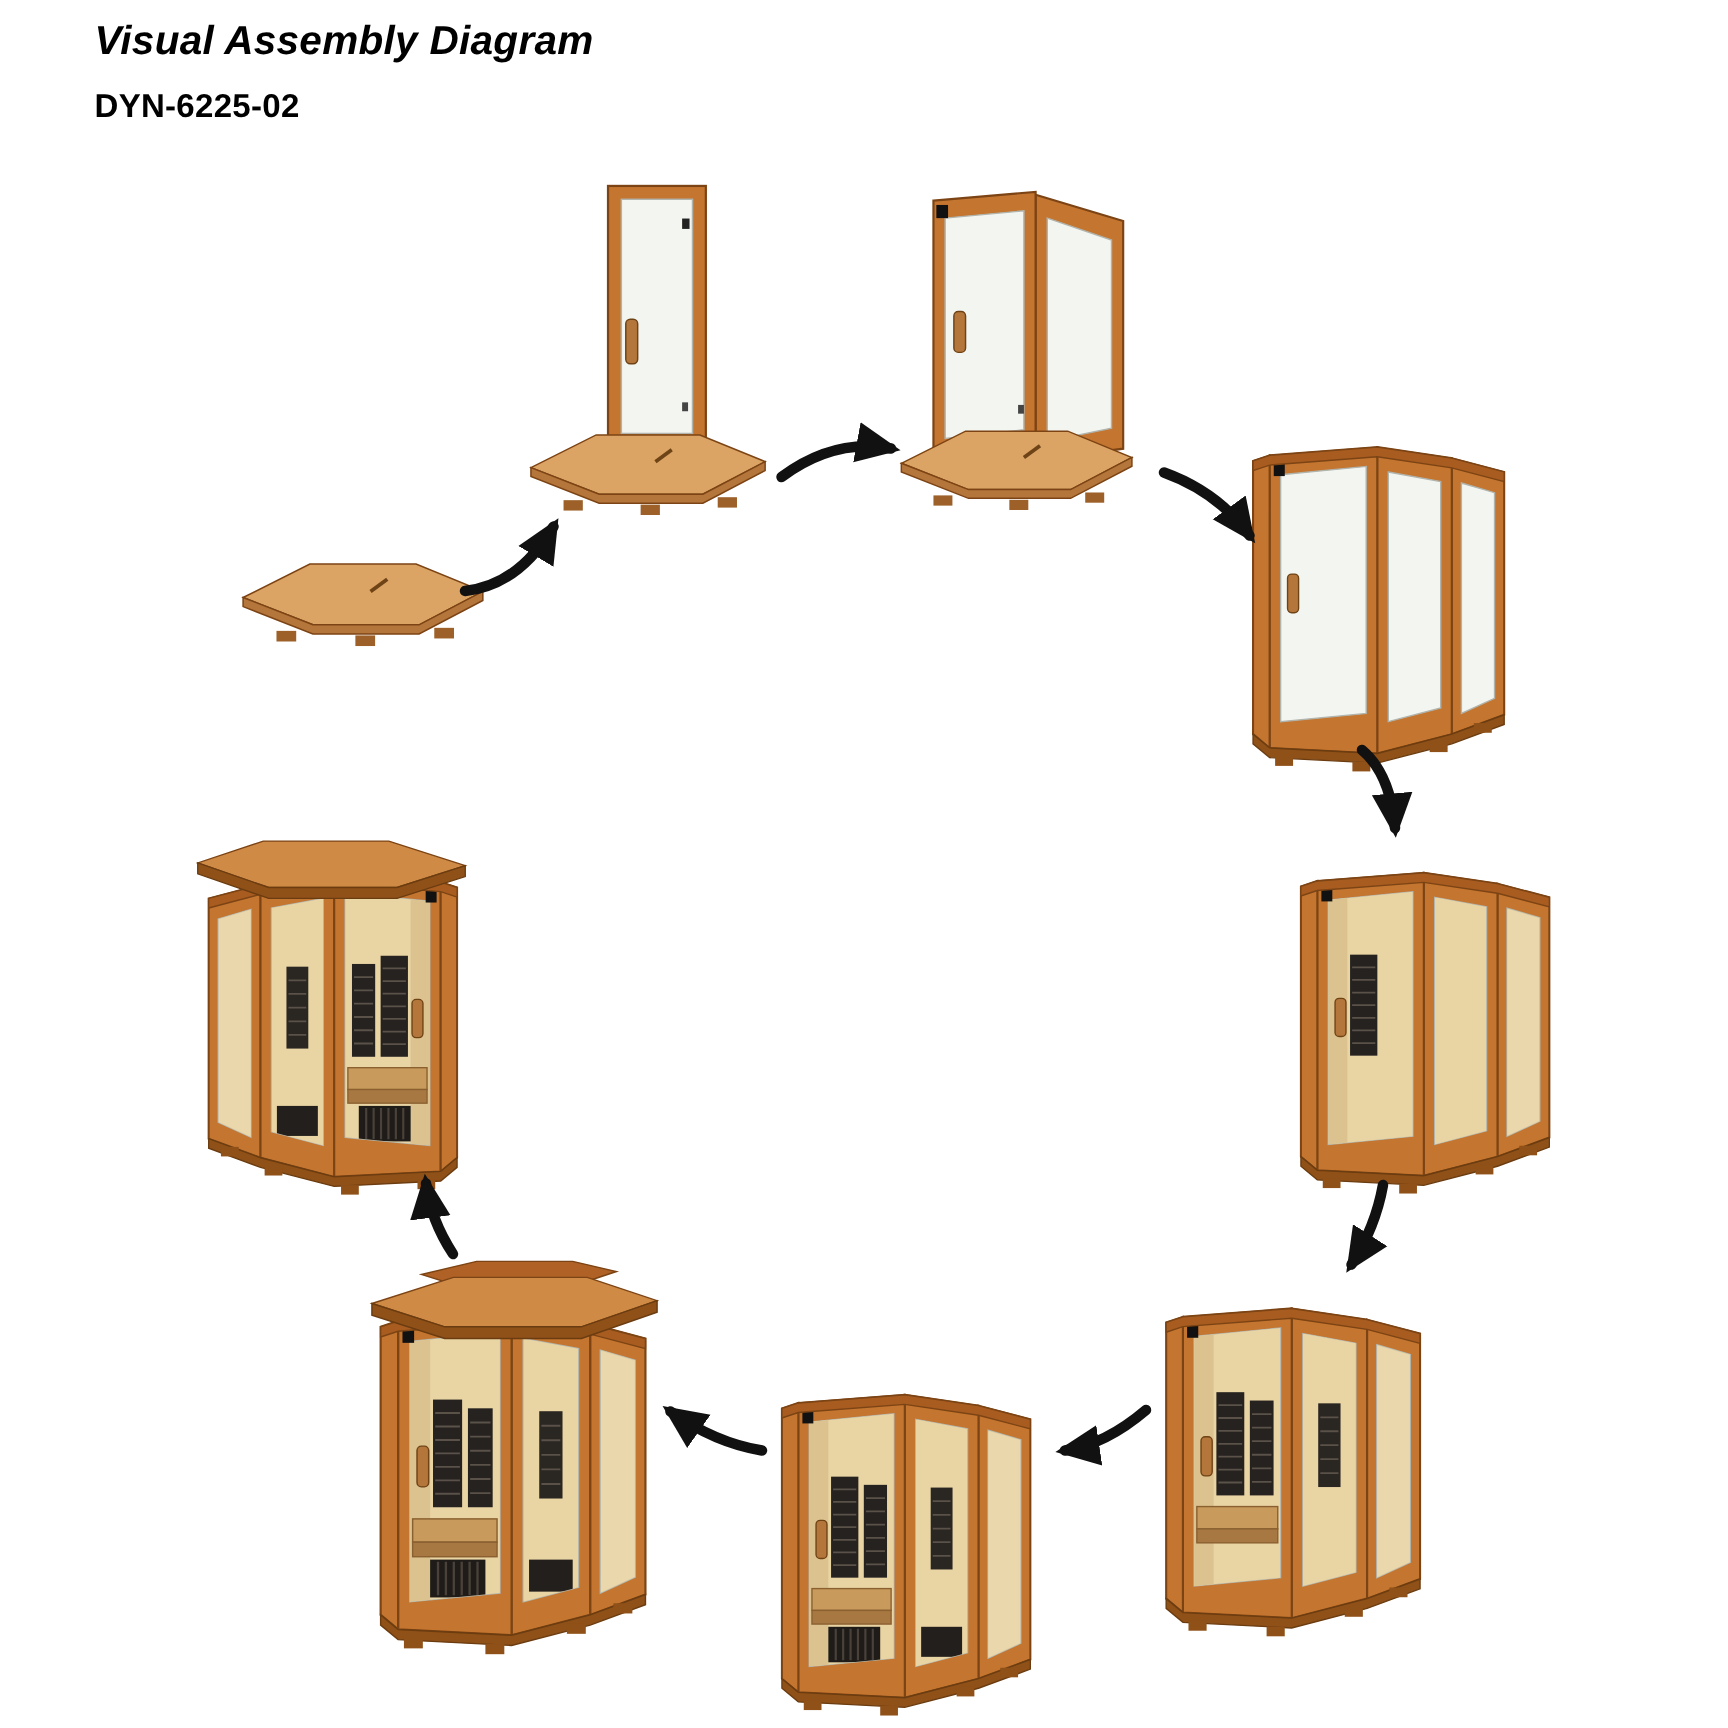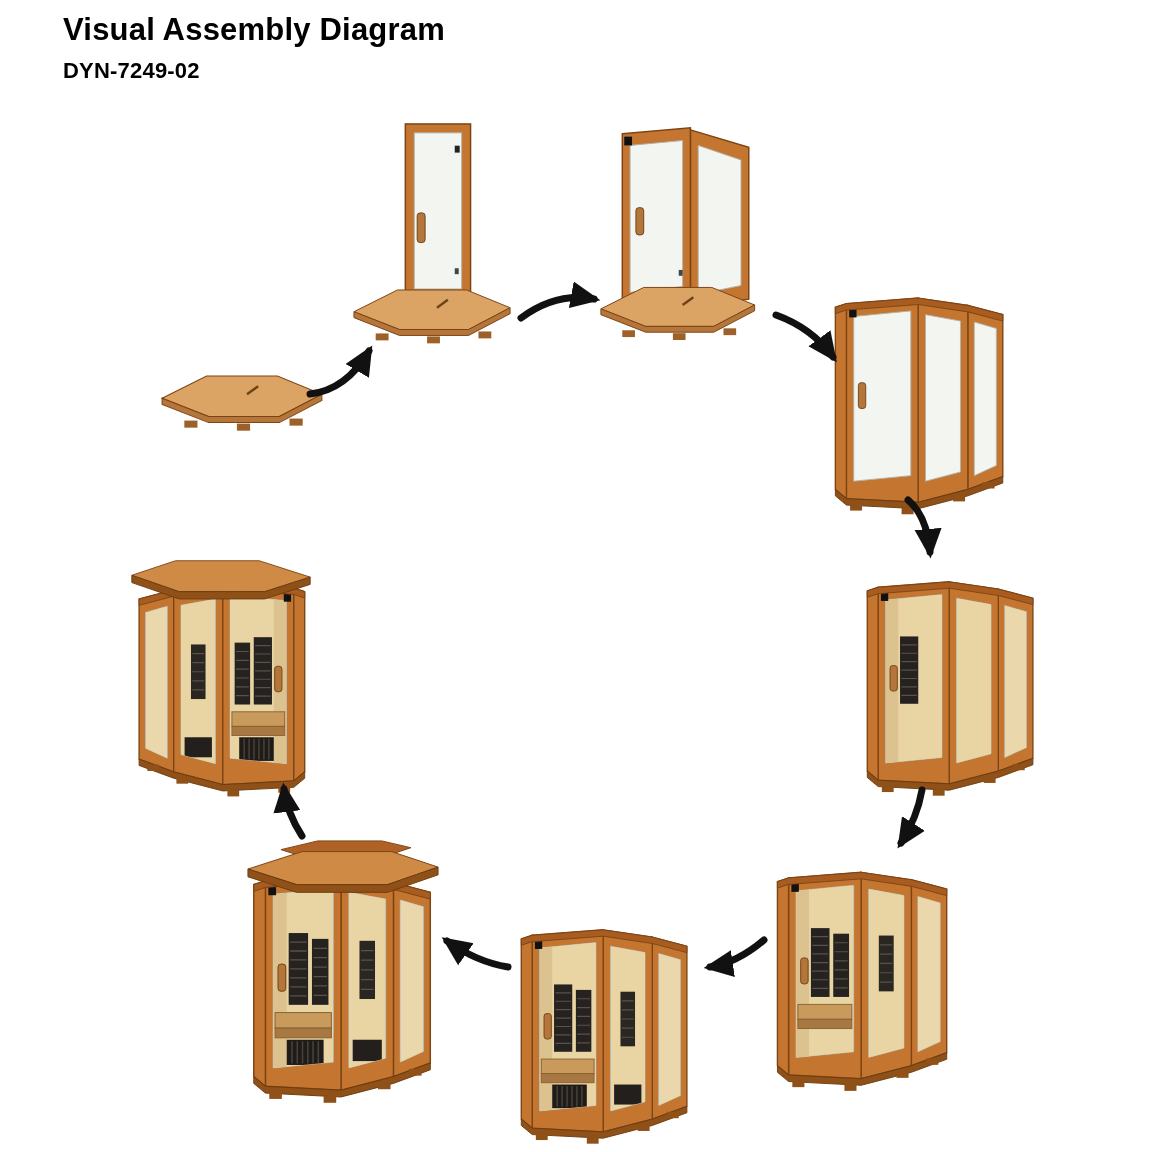--- a/index.html
+++ b/index.html
@@ -1,31 +1,31 @@
 <!DOCTYPE html>
 <html><head>
 <meta charset="utf-8">
 <style>
   html,body{margin:0;padding:0;}
   body{
     width:1152px;height:1152px;background:#ffffff;position:relative;
     font-family:"Liberation Sans",sans-serif;overflow:hidden;color:#000;
   }
   .hdr{position:absolute;left:63px;font-weight:700;letter-spacing:.2px;}
-  #title{top:12px;font-size:31px;}
+  #title{top:12px;font-size:27px;font-style:italic;}
   #model{top:58px;font-size:22px;}
   .step{position:absolute;}
   .step svg{display:block;width:100%;height:auto;}
   #arrows{position:absolute;left:0;top:0;pointer-events:none;}
 </style>
 </head>
 <body>
 
 <div id="title" class="hdr">Visual Assembly Diagram</div>
-<div id="model" class="hdr">DYN-7249-02</div>
+<div id="model" class="hdr">DYN-6225-02</div>
 
 <div id="steps-layer">
     <div class="step" style="left: 158px; top: 370px; width: 172px;">
       <svg viewBox="0 0 170 62" width="100%">
         <g transform="translate(4,4)">
           <polygon points="0,24 44,2 114,2 158,20 116,42 46,42" fill="#dba464" stroke="#7c4414" stroke-width="1"></polygon>
           <polygon points="0,24 46,42 116,42 158,20 158,26 116,48 46,48 0,30" fill="#b5763c" stroke="#7c4414" stroke-width="1"></polygon>
           <rect x="22" y="46" width="13" height="7" fill="#9c6028" stroke="none" stroke-width="1" rx="0"></rect>
           <rect x="74" y="49" width="13" height="7" fill="#9c6028" stroke="none" stroke-width="1" rx="0"></rect>
           <rect x="126" y="44" width="13" height="7" fill="#9c6028" stroke="none" stroke-width="1" rx="0"></rect>

